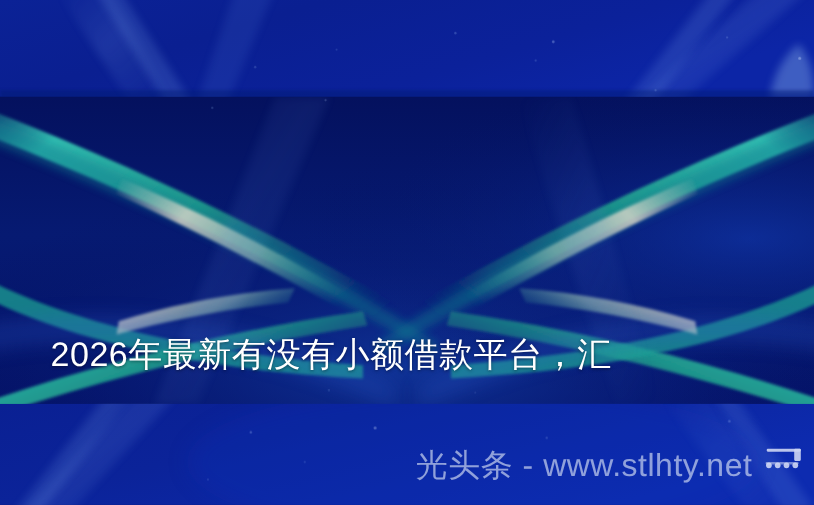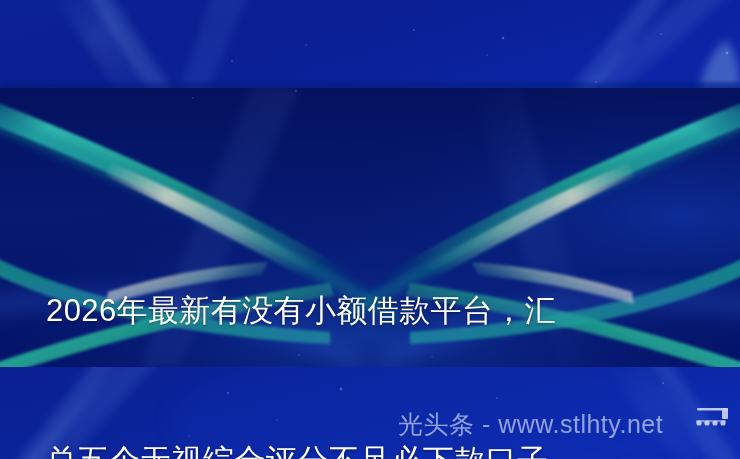--- a/index.html
+++ b/index.html
@@ -32,29 +32,29 @@
     width: 660px;
     z-index: 5;
     color: #ffffff;
     font-size: 31px;
     line-height: 50px;
     letter-spacing: 0.4px;
     font-weight: 400;
     text-shadow: 0 1px 3px rgba(0,0,0,0.45);
     white-space: pre-wrap;
   }
-  .hl-line { display: block; }
+  .hl-line { display: block; margin-top: 12px; }
 
   
   #watermark {
     position: absolute;
-    left: 398px;
+    left: 378px;
     top: 407px;
     z-index: 6;
-    font-size: 25px;
+    font-size: 29px;
     line-height: 34px;
     color: rgba(226, 234, 248, 0.62);
     letter-spacing: 0.5px;
     white-space: nowrap;
     font-weight: 400;
   }
   #watermark-glyph {
     position: absolute;
     left: 690px;
     top: 404px;

